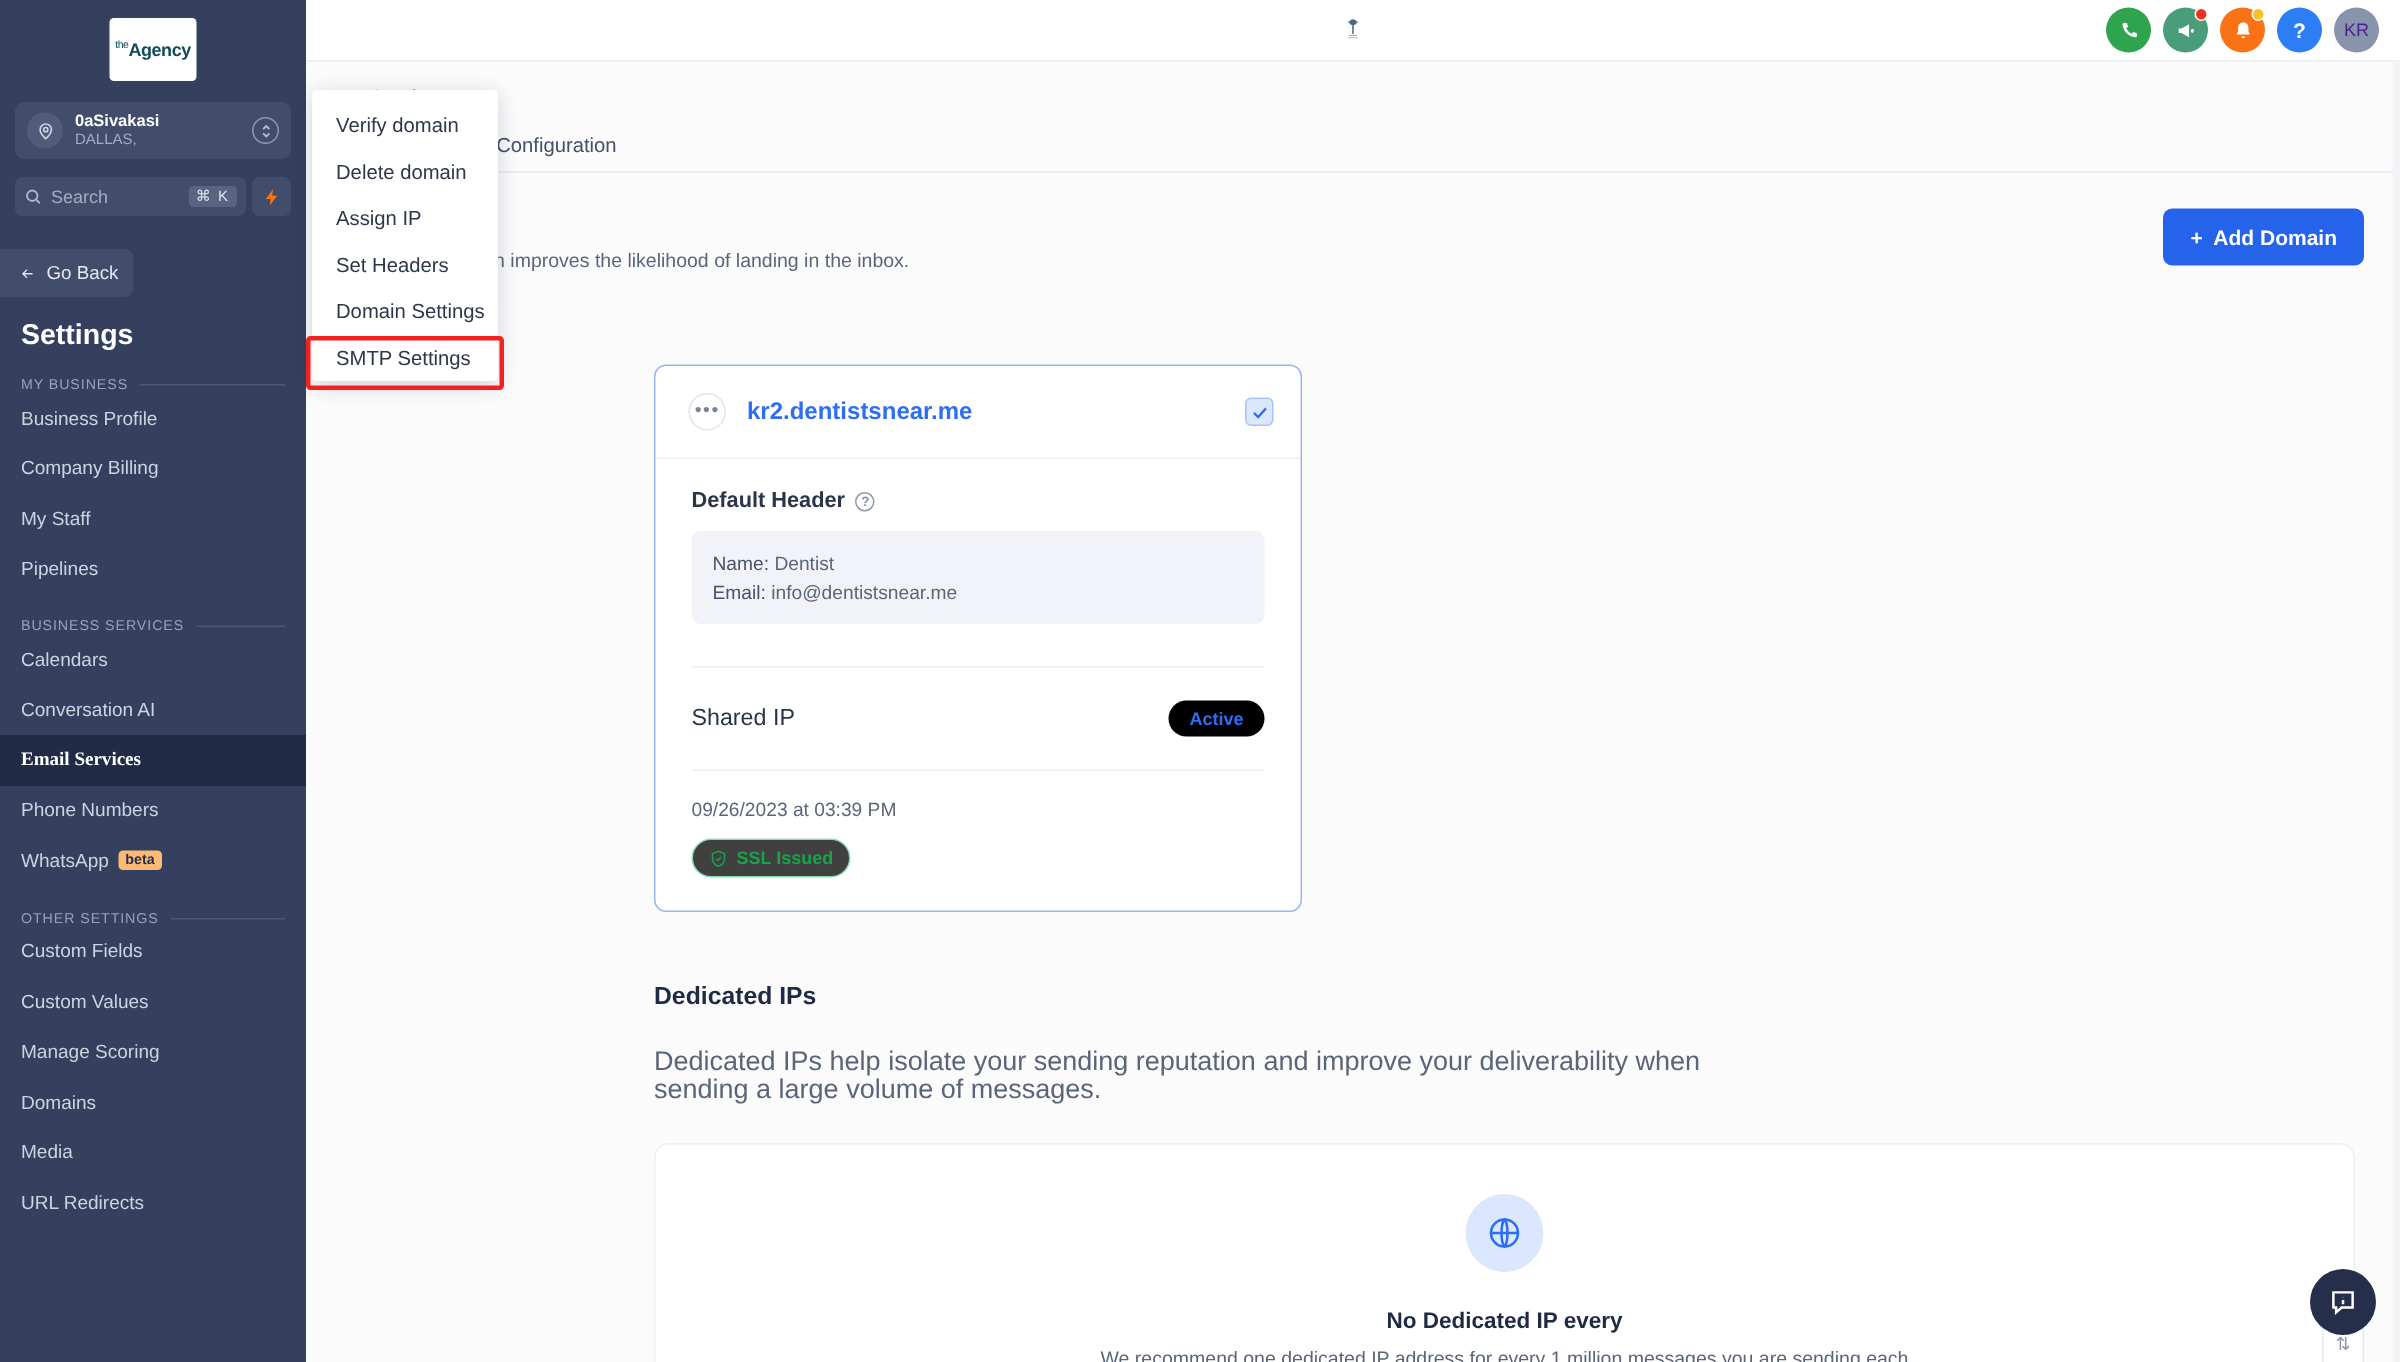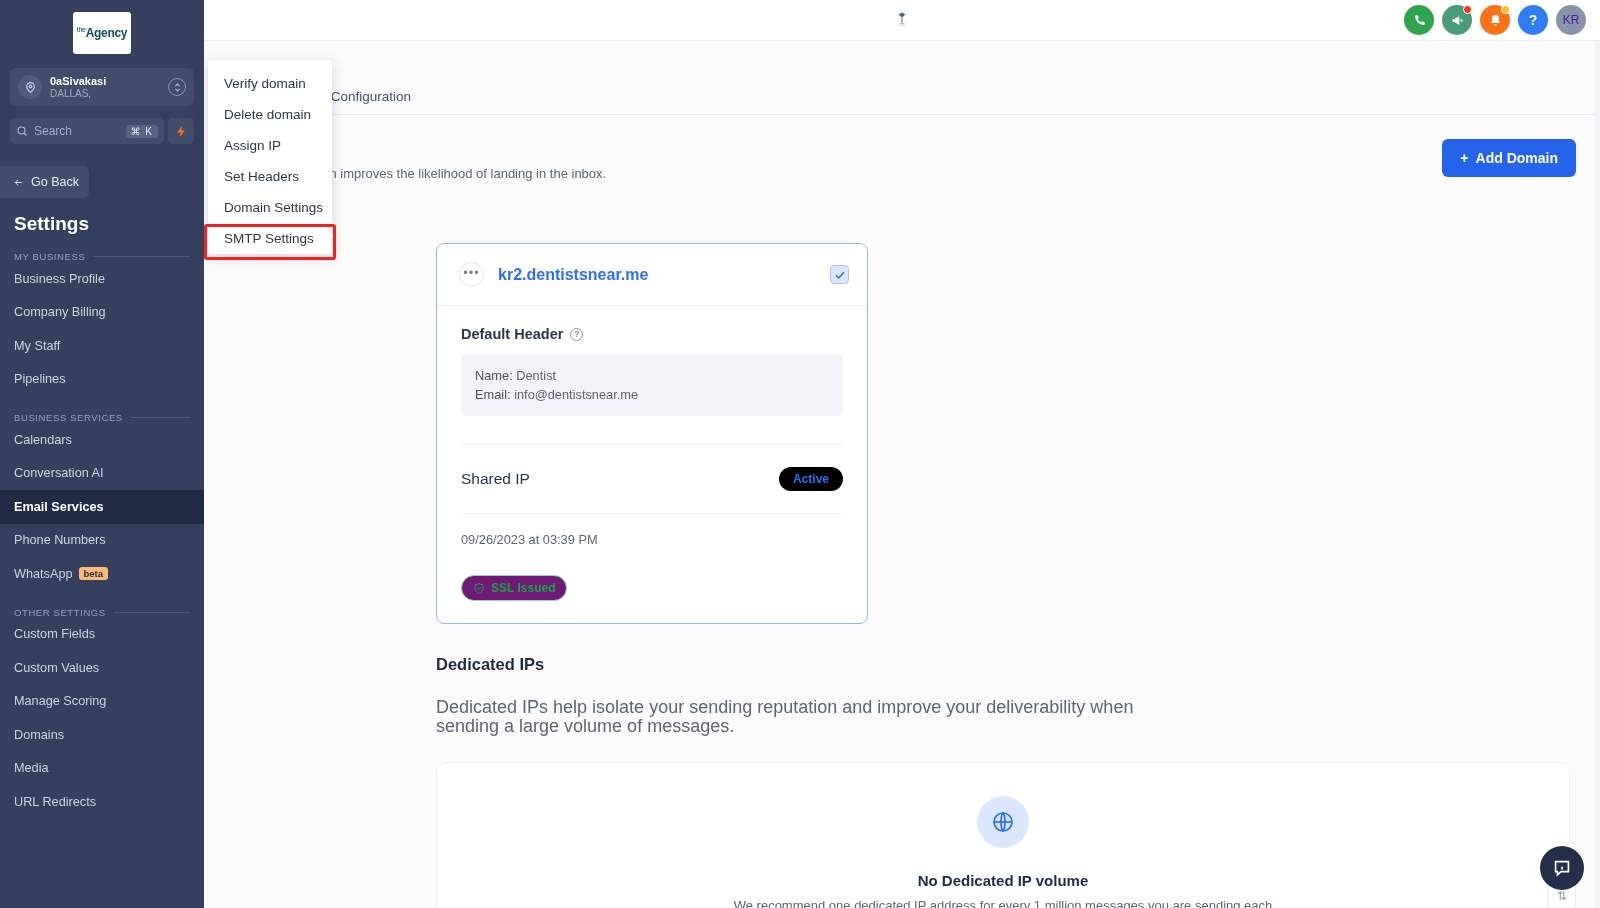--- a/index.html
+++ b/index.html
@@ -89,21 +89,21 @@
     display: flex; align-items: center; gap: 8px;
     margin: 16px 14px 0 14px;
     font-size: 9.5px; color: #97a0b8; letter-spacing: 0.6px;
   }
   .group-label .line { flex: 1; height: 1px; background: #4b5776; }
 
   .nav-item {
     height: 33.5px; display: flex; align-items: center;
     padding-left: 14px; font-size: 12.7px; color: #cdd3e1;
   }
-  .nav-item.active { background: #212b45; color: #ffffff; font-weight: bold; }
+  .nav-item.active { background: #212b45; color: #ffffff; font-weight: bold; font-family: Liberation Serif, serif; }
   .beta-badge {
     margin-left: 6px; background: #fdba74; color: #262f48;
     font-size: 9.5px; font-weight: bold; border-radius: 3px; padding: 1px 5px;
   }
 
   
   .main { flex: 1; height: 908px; background: #fbfbfc; position: relative; overflow: hidden; }
 
   .topbar {
     height: 41px; background: #ffffff;
@@ -226,23 +226,23 @@
     padding: 22px 0 22px 0;
   }
   .sharedip-label { font-size: 15.5px; color: #2b3549; }
   .pill-active {
     background: #000000; color: #2d6ef5;
     font-size: 12px; font-weight: bold;
     border-radius: 12px; padding: 5px 14px;
   }
   .ts-row { font-size: 12.8px; color: #5c6578; padding-top: 18px; }
   .ssl-pill {
-    margin: 28px 0 22px 0;
+    margin: 12px 0 22px 0;
     display: inline-flex; align-items: center; gap: 6px;
-    border: 1px solid #86dfae; background: #701a75;
+    border: 1px solid #86dfae; background: #404040;
     border-radius: 13px; padding: 5px 11px;
     font-size: 12px; font-weight: bold; color: #16a34a;
   }
 
   .dedicated-wrap { position: absolute; left: 232px; top: 655px; right: 0; }
   .ded-title { font-size: 16.5px; font-weight: bold; color: #1f2a44; }
   .ded-sub {
     font-size: 18px; color: #5b6579; margin-top: 24px;
     max-width: 720px; line-height: 19px;
   }
@@ -539,21 +539,21 @@
       <div class="ded-title">Dedicated IPs</div>
       <div class="ded-sub">Dedicated IPs help isolate your sending reputation and improve your deliverability when sending a large volume of messages.</div>
       <div class="ded-panel">
         <div class="globe-circle">
           <svg width="24" height="24" viewBox="0 0 24 24" fill="none" stroke="#2d6ef5" stroke-width="1.7">
             <circle cx="12" cy="12" r="9"></circle>
               <path d="M3 12h18"></path>
               <path d="M12 3c2.6 2.6 2.6 15.4 0 18-2.6-2.6-2.6-15.4 0-18z"></path>
           </svg>
         </div>
-        <div class="ded-empty-title">No Dedicated IP volume</div>
+        <div class="ded-empty-title">No Dedicated IP every</div>
         <div class="ded-empty-sub">We recommend one dedicated IP address for every 1 million messages you are sending each</div>
       </div>
     </section>
 
     <div class="scroll-edge"></div>
 
     <div class="sort-ghost">⇅</div>
     <div class="chat-widget">
       <svg width="22" height="22" viewBox="0 0 24 24" fill="none" stroke="#ffffff" stroke-width="1.8">
         <path d="M5 5h14v11H11l-4 3.5V16H5z"></path>

